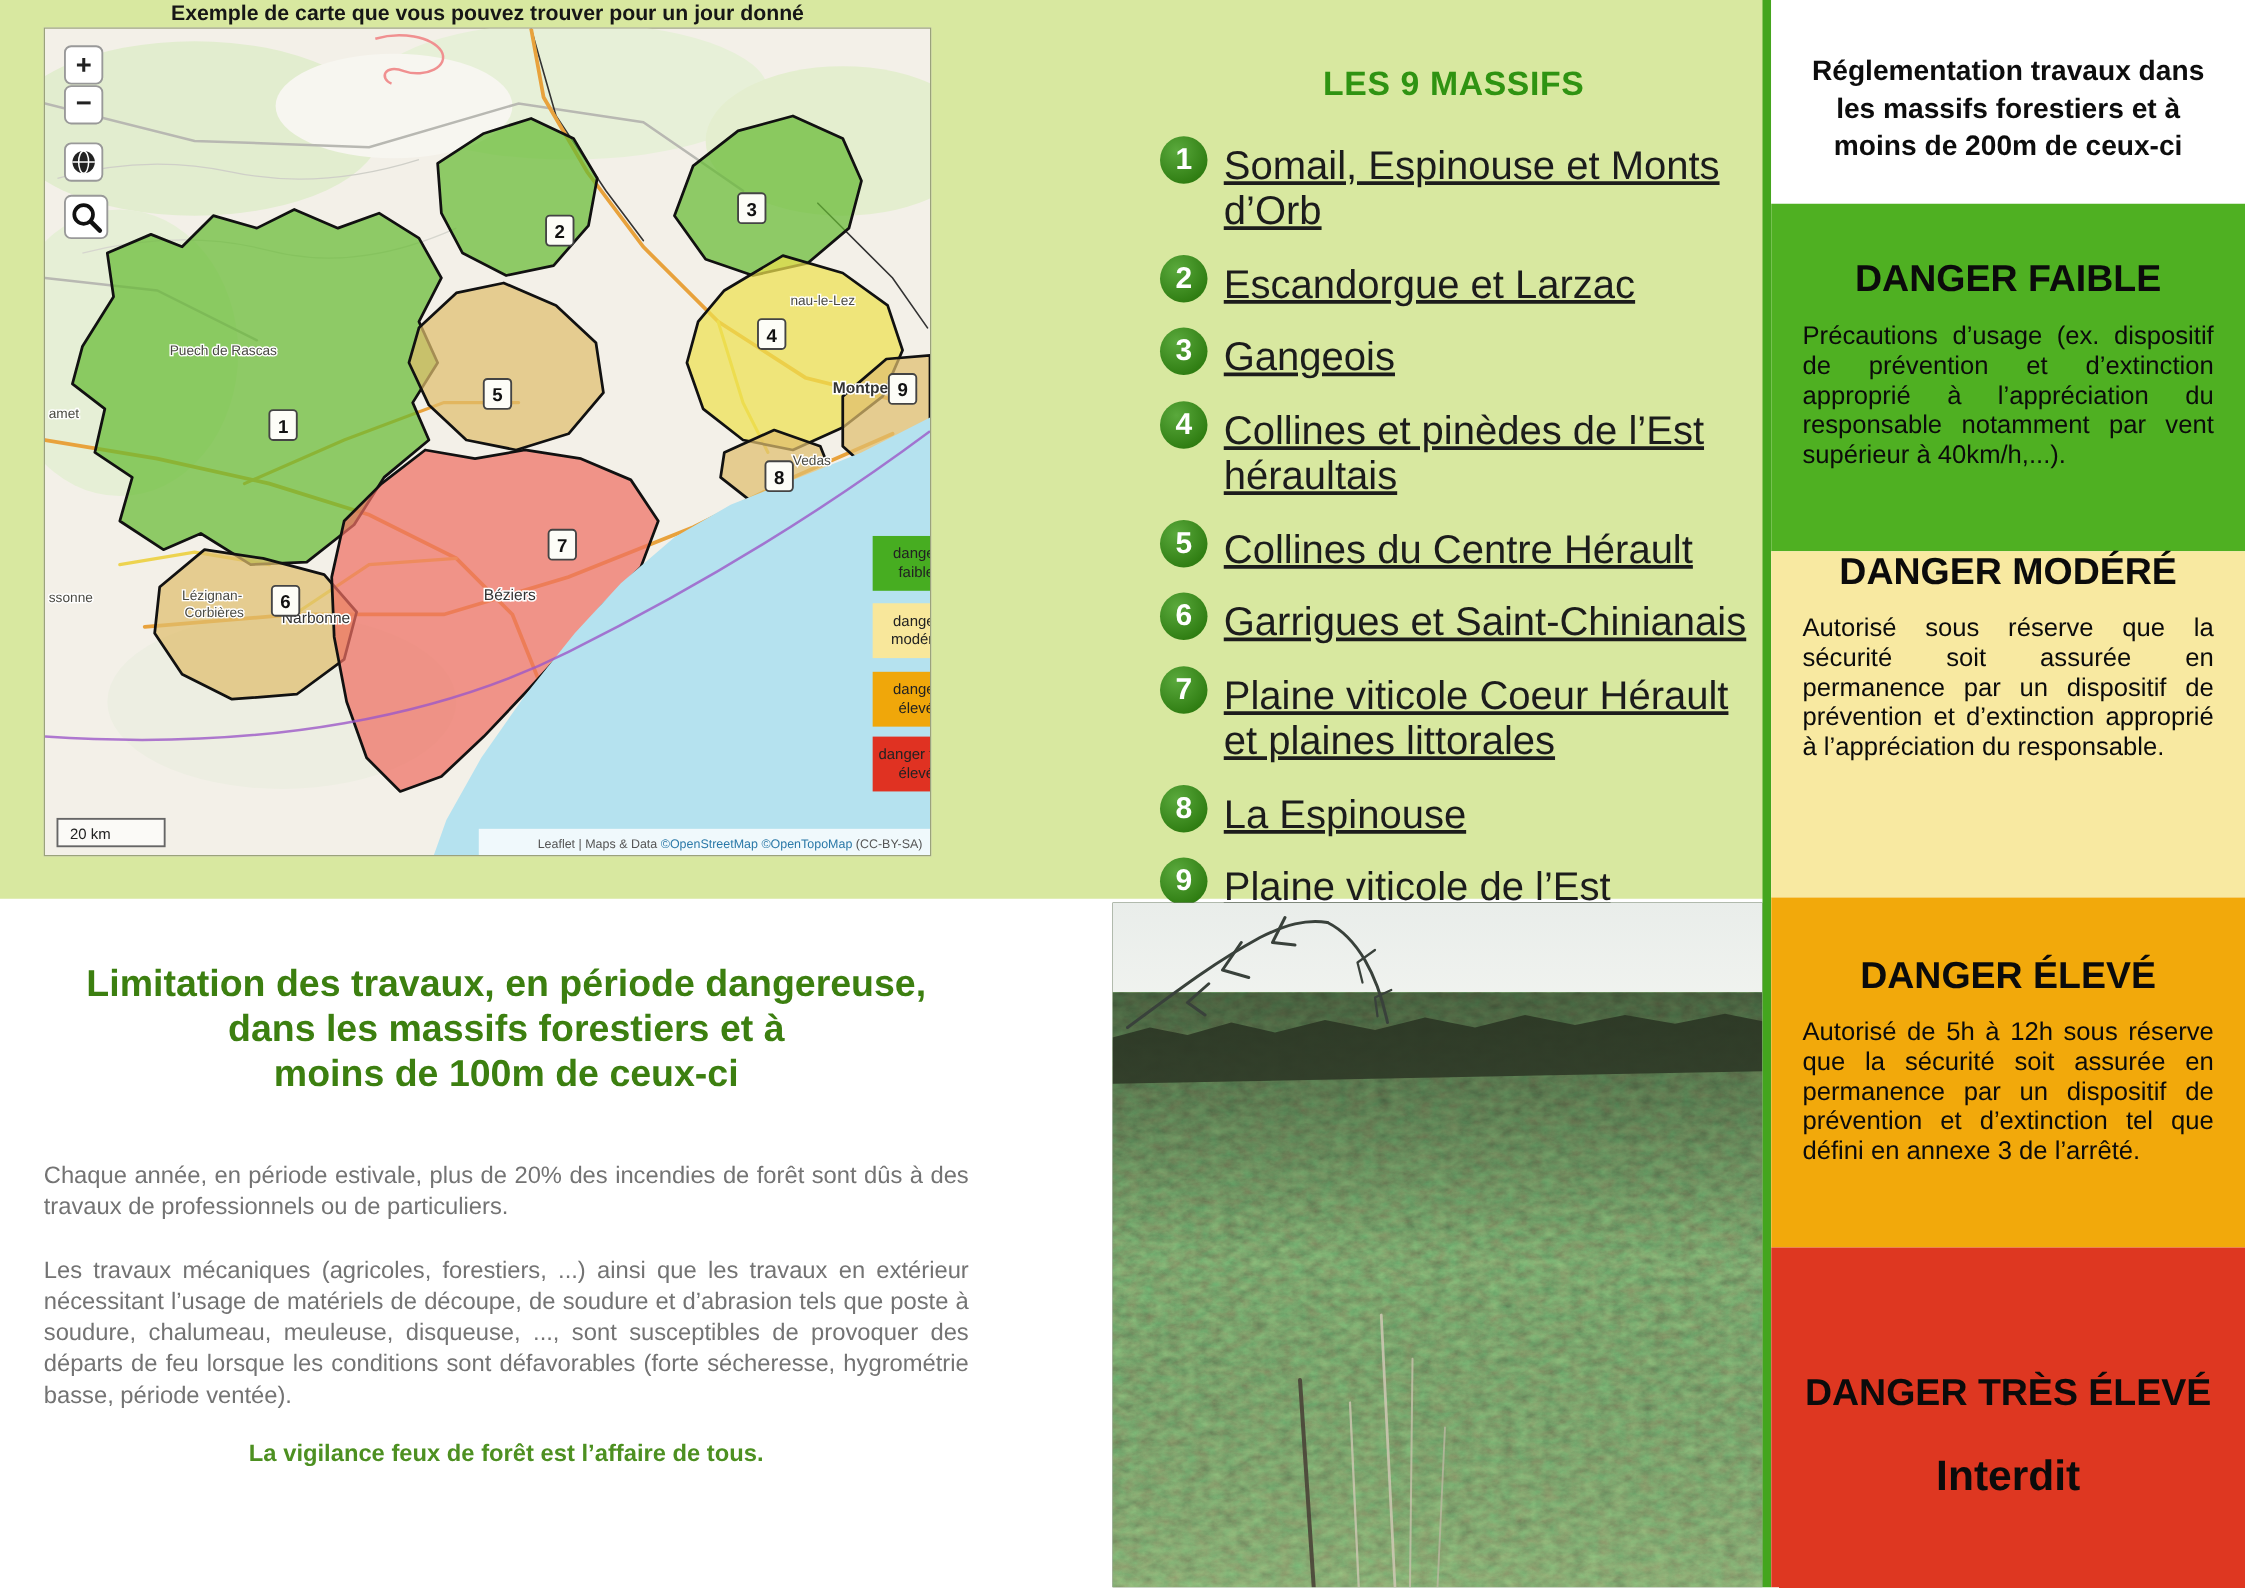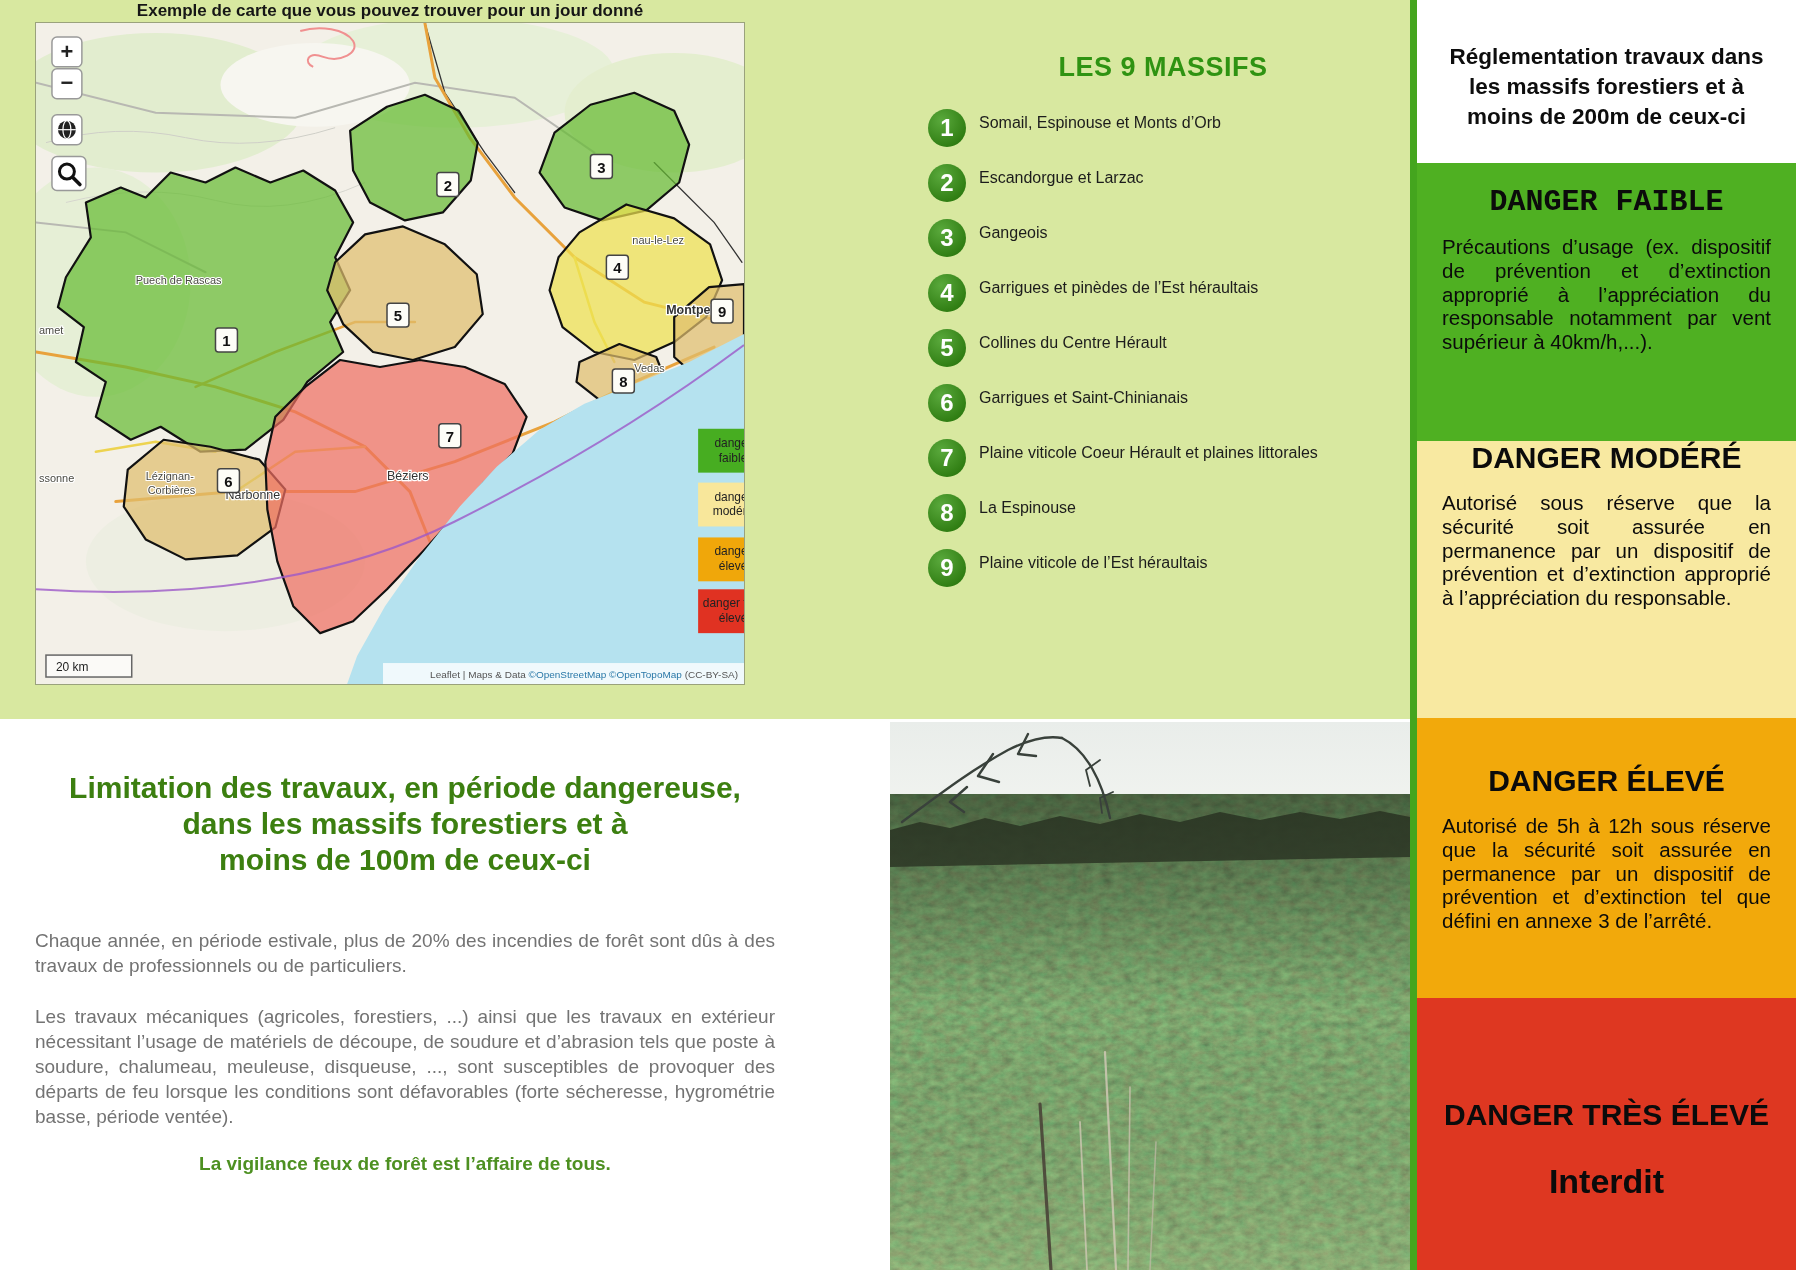--- a/index.html
+++ b/index.html
@@ -13,21 +13,21 @@
   .map-box{left:35px;top:22px;width:710px;height:663px;border:1px solid #9aa27c;box-sizing:border-box;background:#F3F0E8;}
   .map-box svg{display:block;width:100%;height:100%;}
 
   
   .massifs{left:928px;top:52px;width:470px;}
   .massifs h2{margin:0 0 26px 0;text-align:center;font-size:27px;letter-spacing:.5px;color:#2F9312;}
   .massif-item{display:flex;align-items:flex-start;margin-bottom:17px;}
   .mnum{flex:0 0 38px;width:38px;height:38px;border-radius:50%;
         background:radial-gradient(circle at 35% 30%, #5aa93c, #2F7D12 75%);
         color:#fff;font-weight:bold;font-size:24px;line-height:38px;text-align:center;}
-  .mlabel{font-size:16px;line-height:1.14;padding-top:5px;margin-left:13px;color:#1c1c1c;}
+  .mlabel{font-size:32px;line-height:1.14;padding-top:5px;margin-left:13px;color:#1c1c1c;text-decoration:underline;}
 
   
   .limitation{left:35px;top:770px;width:740px;}
   .limitation-title{margin:0;white-space:pre-line;text-align:center;font-size:30px;line-height:36px;font-weight:bold;color:#3C7F10;}
   .limitation p.body{margin:0;font-size:19px;line-height:25px;text-align:justify;color:#737373;}
   .p1{margin-top:50px !important;}
   .p2{margin-top:26px !important;}
   .vigilance{margin:24px 0 0 0;text-align:center;font-size:19px;font-weight:bold;color:#4D9021;}
 
   
@@ -38,21 +38,21 @@
   .divider{left:1410px;top:0;width:7px;height:1270px;background:#44A51E;}
 
   
   .right-col{left:1417px;top:0;width:379px;height:1270px;background:#fff;}
   .reg-header{position:absolute;top:0;left:0;width:100%;height:163px;background:#fff;box-sizing:border-box;
               padding-top:42px;text-align:center;font-size:22.5px;line-height:30px;font-weight:bold;color:#0d0d0d;white-space:pre-line;}
   .level{position:absolute;left:0;width:100%;box-sizing:border-box;padding:0 25px;text-align:center;}
   .level h3{margin:0;font-size:30px;color:#0b0b0b;letter-spacing:0;}
   .level .lvbody{margin:16px 0 0 0;font-size:20.5px;line-height:23.8px;text-align:justify;color:#0b0b0b;}
   .lv0{top:163px;height:278px;background:#4FB022;}
-  .lv0 h3{padding-top:22px;font-family:Liberation Mono, monospace;}
+  .lv0 h3{padding-top:44px;}
   .lv1{top:441px;height:277px;background:#F8E9A1;}
   .lv1 h3{}
   .lv2{top:718px;height:280px;background:#F2A90B;}
   .lv2 h3{padding-top:46px;}
   .lv3{top:998px;height:272px;background:#DE3721;}
   .lv3 h3{padding-top:100px;}
   .interdit{margin:30px 0 0 0;font-size:34px;font-weight:bold;color:#0b0b0b;text-align:center;}
 
   
   .place{font-size:11px;fill:#4A4A42;paint-order:stroke;stroke:#ffffff;stroke-width:2.2px;}
@@ -237,21 +237,21 @@
     <div class="massif-item">
       <div class="mnum">2</div>
       <div class="mlabel">Escandorgue et Larzac</div>
     </div>
     <div class="massif-item">
       <div class="mnum">3</div>
       <div class="mlabel">Gangeois</div>
     </div>
     <div class="massif-item">
       <div class="mnum">4</div>
-      <div class="mlabel">Garrigues et pinèdes de l’Est héraultais</div>
+      <div class="mlabel">Collines et pinèdes de l’Est héraultais</div>
     </div>
     <div class="massif-item">
       <div class="mnum">5</div>
       <div class="mlabel">Collines du Centre Hérault</div>
     </div>
     <div class="massif-item">
       <div class="mnum">6</div>
       <div class="mlabel">Garrigues et Saint-Chinianais</div>
     </div>
     <div class="massif-item">

